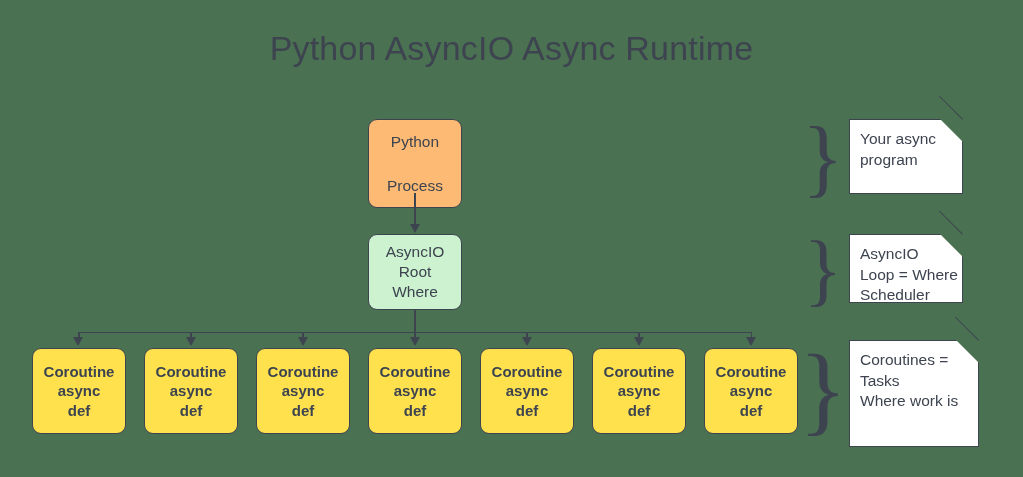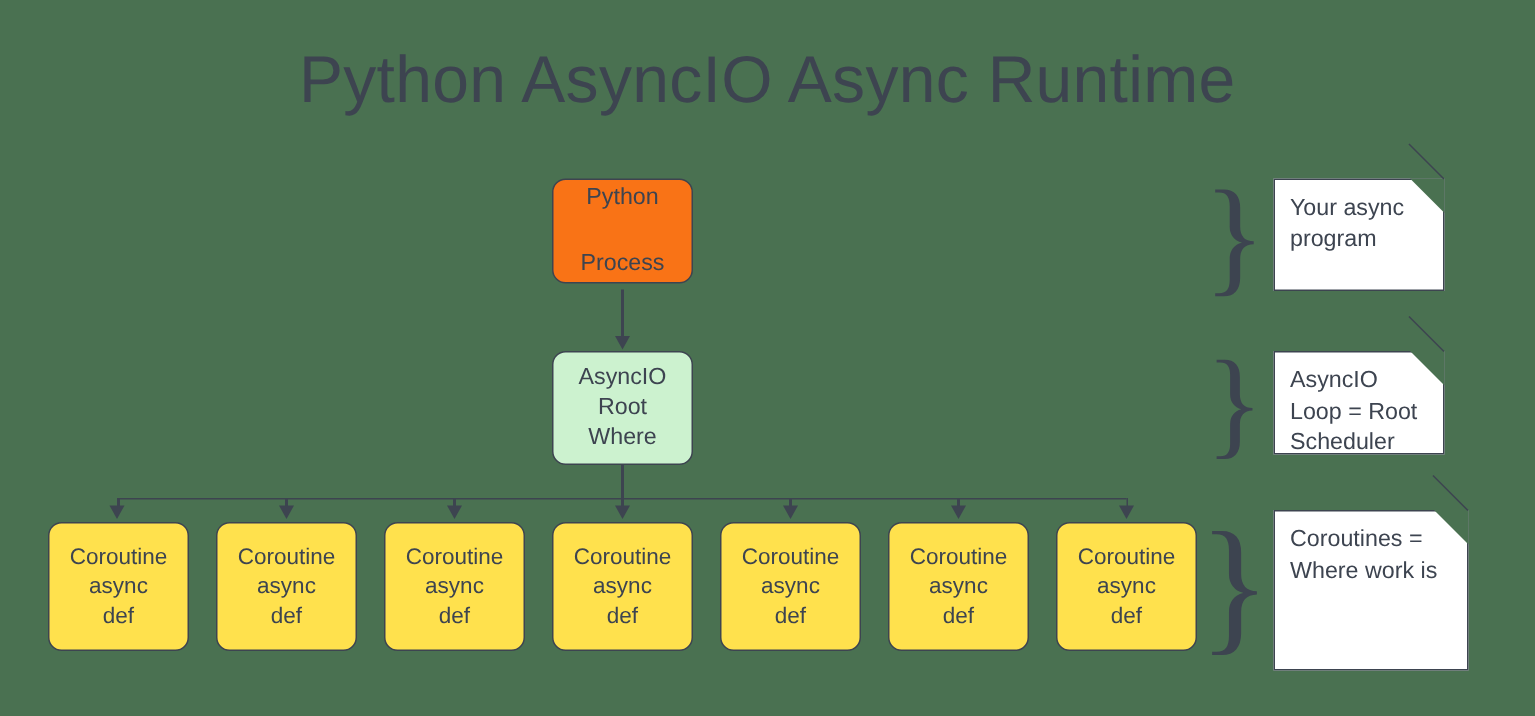--- a/index.html
+++ b/index.html
@@ -19,21 +19,21 @@
     height: 477px;
   }
 
   
   #title {
     position: absolute;
     left: 0;
     top: 30px;
     width: 1023px;
     text-align: center;
-    font-size: 44px;
+    font-size: 34px;
     font-weight: 400;
     color: #3d4450;
     letter-spacing: 0.2px;
     line-height: 1.1;
     white-space: nowrap;
   }
 
   
   .node {
     position: absolute;
@@ -45,37 +45,37 @@
     flex-direction: column;
     align-items: center;
     justify-content: center;
     text-align: center;
     line-height: 1.28;
   }
   .node .line { display: block; width: 100%; }
 
   #node-process {
     left: 368px;  top: 119px;
-    width: 94px;  height: 70px;
-    background: #f97316;
+    width: 94px;  height: 89px;
+    background: #fdba74;
     font-size: 15.5px;
     gap: 24px;
   }
   #node-loop {
     left: 368px;  top: 234px;
     width: 94px;  height: 76px;
     background: #ccf2cf;
     font-size: 15.5px;
   }
   .coroutine {
     top: 348px;
     width: 94px;  height: 86px;
     background: #ffe14d;
     font-size: 15px;
-    font-weight: normal;
+    font-weight: bold;
   }
 
   
   .conn-line {
     position: absolute;
     background: #3d4450;
   }
   .v-line { width: 1.8px; }
   .h-line { height: 1.8px; }
   .arrow-head {
@@ -224,25 +224,26 @@
     <span class="fold-diag"></span>
     <span class="nline">Your async</span>
     <span class="nline">program</span>
   </div>
 
   <div class="brace" style="left:806px; top:228px; width:34px; height:82px; font-size:80px;">}</div>
   <div class="note" style="left:849px; top:234px; width:114px; height:69px;">
     <span class="fold-tri"></span>
     <span class="fold-diag"></span>
     <span class="nline">AsyncIO</span>
-    <span class="nline">Loop = Root</span>
+    <span class="nline">Loop = Where</span>
     <span class="nline">Scheduler</span>
   </div>
 
   <div class="brace" style="left:806px; top:337px; width:34px; height:106px; font-size:100px;">}</div>
   <div class="note" style="left:849px; top:340px; width:130px; height:107px;">
     <span class="fold-tri"></span>
     <span class="fold-diag"></span>
     <span class="nline">Coroutines =</span>
+    <span class="nline">Tasks</span>
     <span class="nline">Where work is</span>
   </div>
 
 </div>
 
 </body></html>

